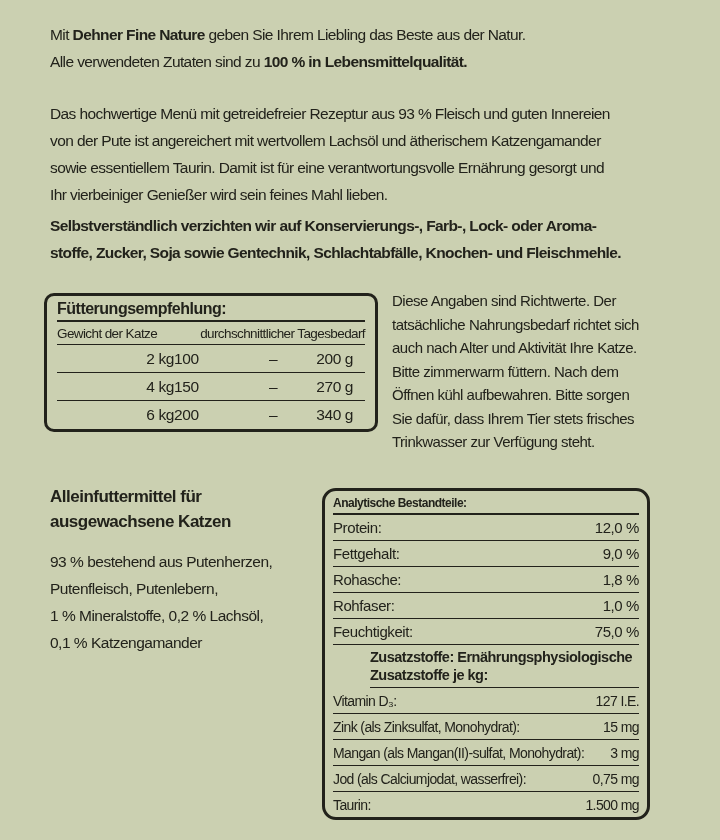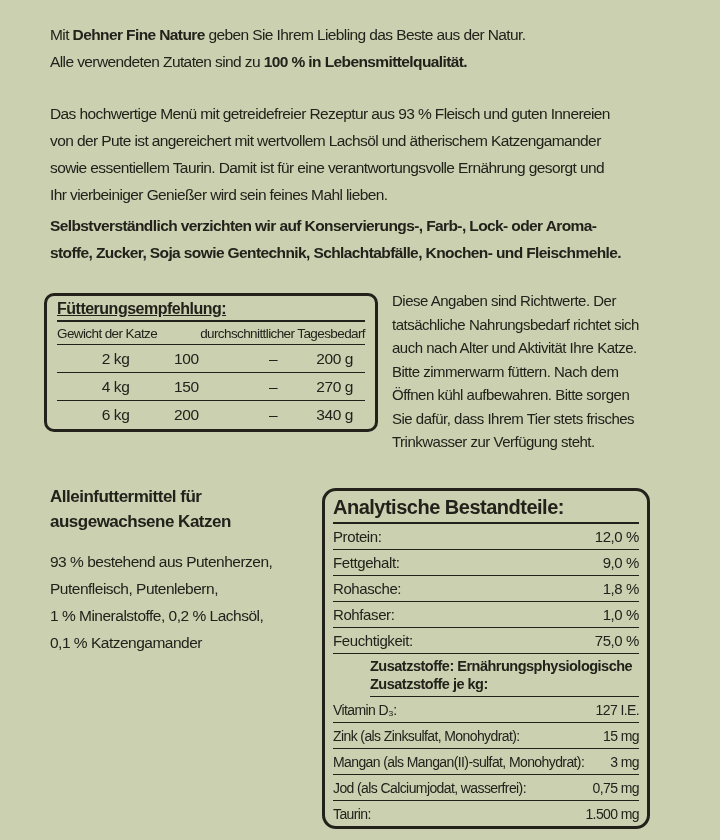--- a/index.html
+++ b/index.html
@@ -27,34 +27,34 @@
   .para b{font-weight:bold;}
 
   
   #feeding-table{
     position:absolute;left:44px;top:293px;width:334px;height:139px;
     box-sizing:border-box;border:3px solid var(--ink);border-radius:10px;
     padding:0 10px;
   }
   .ft-title{
     font-weight:bold;font-size:16px;letter-spacing:-0.5px;
-    padding:4px 0 2px;border-bottom:2px solid var(--ink);text-decoration:underline;
+    padding:4px 0 2px;border-bottom:2px solid var(--ink);
   }
   .ft-head{
     display:flex;justify-content:space-between;align-items:baseline;
     font-size:13.5px;letter-spacing:-0.6px;
     padding:4px 0 3px;border-bottom:1.5px solid var(--ink);
   }
   .ft-row{
     display:flex;align-items:baseline;
     font-size:15.5px;letter-spacing:-0.4px;
     padding:5px 0 4px;border-bottom:1.5px solid var(--ink);
   }
   .ft-row:last-child{border-bottom:none;}
-  .ft-w{width:38%;text-align:center;}
+  .ft-w{width:38%;text-align:right;}
   .ft-v{flex:1;display:grid;grid-template-columns:1fr 36px 62px;padding-right:12px;}
   .ft-min{text-align:left;}
   .ft-dash{text-align:center;}
   .ft-max{text-align:right;}
 
   
   #guidance-text{
     position:absolute;left:392px;top:289px;width:296px;margin:0;
     font-size:15px;line-height:23.5px;letter-spacing:-0.5px;
     white-space:pre-line;
@@ -69,21 +69,21 @@
   .pi-comp-title{margin:0 0 4px;font-weight:bold;font-size:17px;letter-spacing:-0.5px;}
   .pi-comp{margin:0;font-size:15.5px;line-height:27px;letter-spacing:-0.5px;white-space:pre-line;}
 
   
   #analytical-table{
     position:absolute;left:322px;top:488px;width:328px;
     box-sizing:border-box;border:3px solid var(--ink);border-radius:14px;
     padding:0 8px;
   }
   .an-title{
-    font-weight:bold;font-size:20px;letter-spacing:-0.5px;
+    font-weight:bold;font-size:12px;letter-spacing:-0.5px;
     padding:5px 0 3px;border-bottom:2px solid var(--ink);
   }
   .an-row{
     display:flex;justify-content:space-between;align-items:baseline;
     border-bottom:1.5px solid var(--ink);
   }
   .an-row span{white-space:nowrap;}
   .an-row.nut{font-size:15px;letter-spacing:-0.4px;padding:4px 0;gap:8px;}
   .an-addhead{
     font-weight:bold;font-size:14.5px;line-height:17.5px;letter-spacing:-0.5px;

